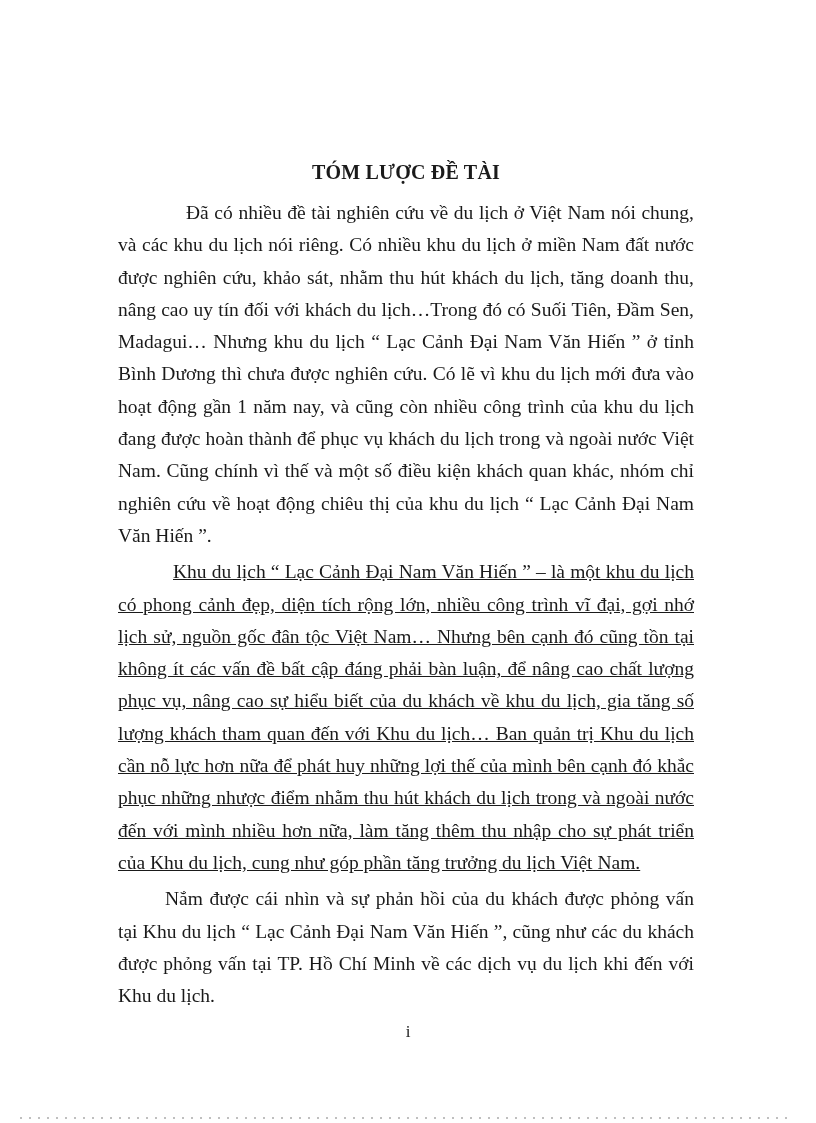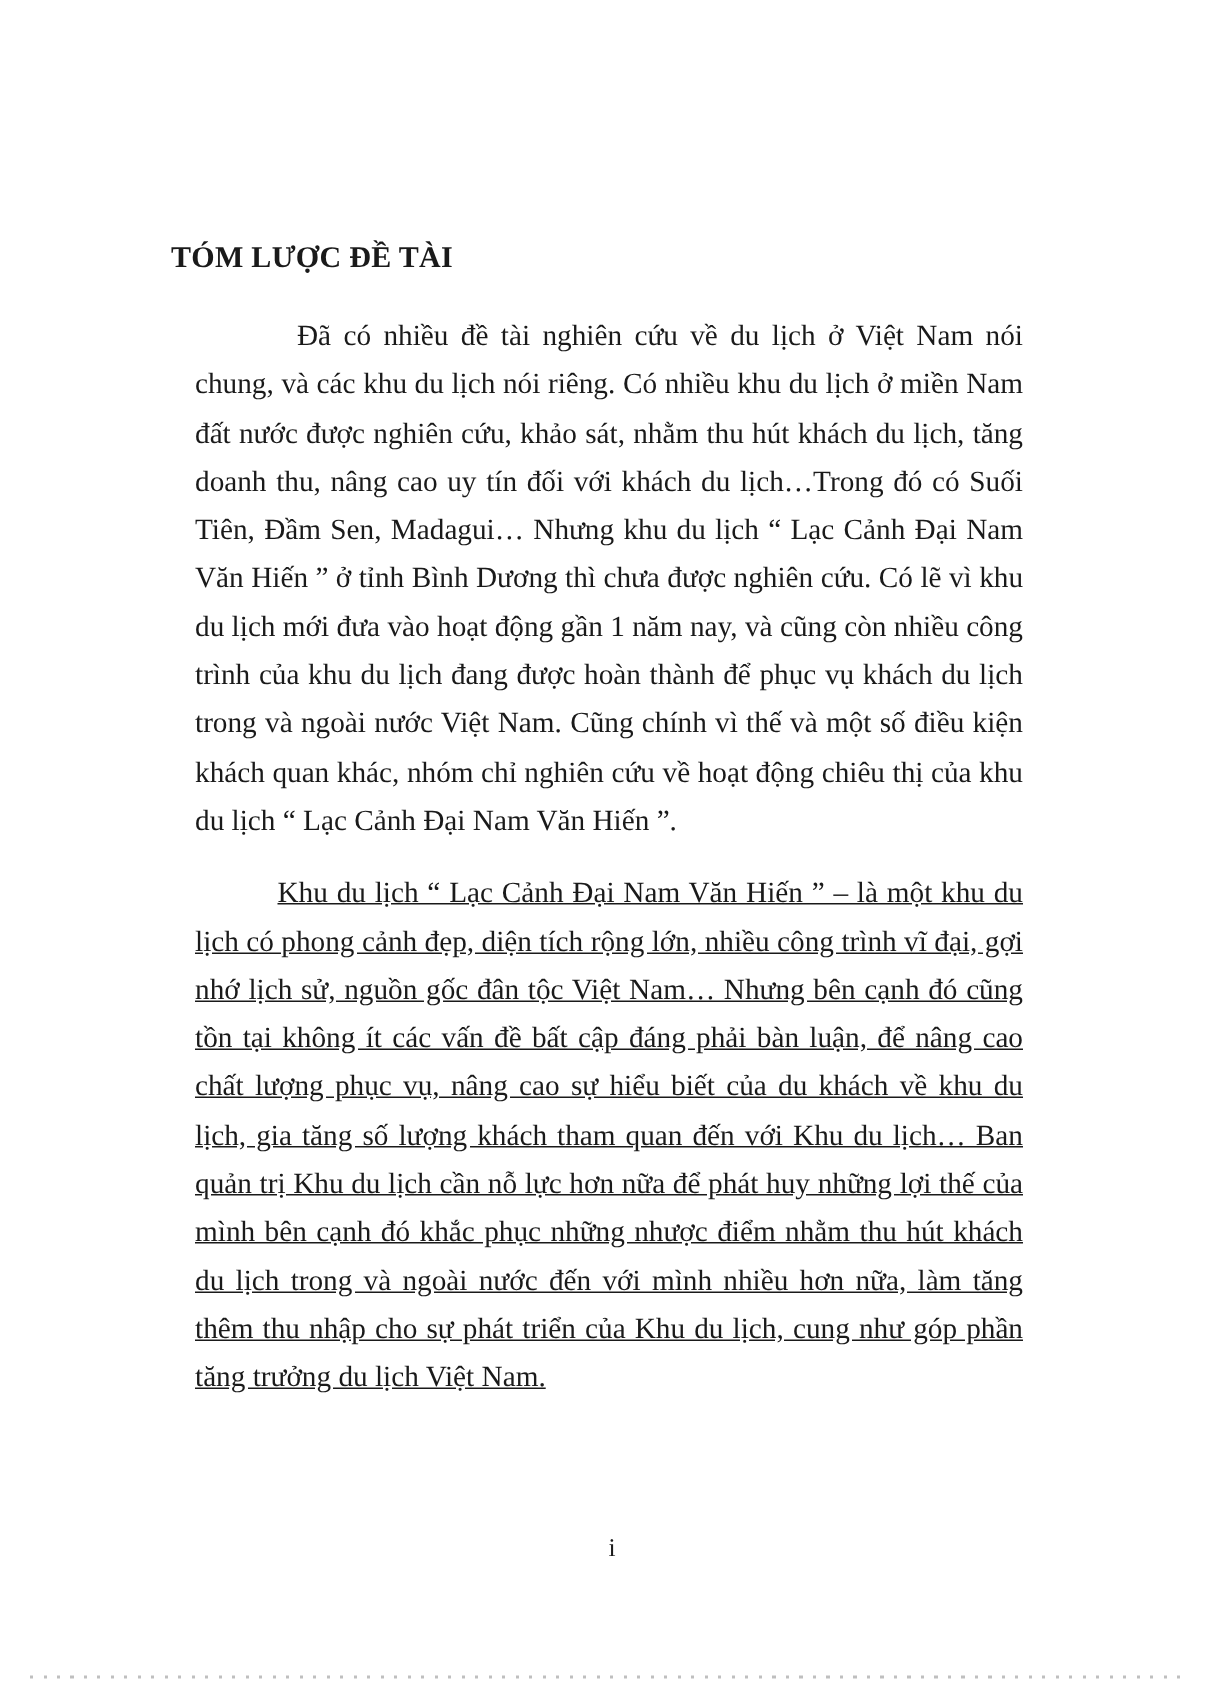--- a/index.html
+++ b/index.html
@@ -17,36 +17,37 @@
     font-family: "Liberation Serif", "DejaVu Serif", serif;
     color: var(--text);
     overflow: hidden;
   }
   .page-title {
     position: absolute;
     top: 161px;
     left: 114px;
     width: 584px;
     margin: 0;
+    text-align: center;
     font-size: 20px;
     font-weight: bold;
     letter-spacing: 0.2px;
     white-space: nowrap;
   }
   .body-text {
     position: absolute;
     top: 193px;
     left: 114px;
     width: 584px;
     font-size: 19.5px;
     line-height: 32.3px;
     text-align: justify;
     text-justify: inter-word;
   }
-  .para { margin: 16px; }
+  .para { margin: 4px; }
   .para-1 { text-indent: 68px; }
   .para-2 { text-indent: 55px; text-decoration: underline; }
   .para-3 { text-indent: 58px; }
   .para-4 { text-indent: 47px; }
   .page-number {
     position: absolute;
     top: 1022px;
     left: 0;
     width: 816px;
     text-align: center;
@@ -67,18 +68,19 @@
 </style>
 </head>
 <body>
 
 <div>
   <h1 class="page-title">TÓM LƯỢC ĐỀ TÀI</h1>
 
   <div class="body-text">
     <p class="para para-1">Đã có nhiều đề tài nghiên cứu về du lịch ở Việt Nam nói chung, và các khu du lịch nói riêng. Có nhiều khu du lịch ở miền Nam đất nước được nghiên cứu, khảo sát, nhằm thu hút khách du lịch, tăng doanh thu, nâng cao uy tín đối với khách du lịch…Trong đó có Suối Tiên, Đầm Sen, Madagui… Nhưng khu du lịch “ Lạc Cảnh Đại Nam Văn Hiến ” ở tỉnh Bình Dương thì chưa được nghiên cứu. Có lẽ vì khu du lịch mới đưa vào hoạt động gần 1 năm nay, và cũng còn nhiều công trình của khu du lịch đang được hoàn thành để phục vụ khách du lịch trong và ngoài nước Việt Nam. Cũng chính vì thế và một số điều kiện khách quan khác, nhóm chỉ nghiên cứu về hoạt động chiêu thị của khu du lịch “ Lạc Cảnh Đại Nam Văn Hiến ”.</p>
     <p class="para para-2">Khu du lịch “ Lạc Cảnh Đại Nam Văn Hiến ” – là một khu du lịch có phong cảnh đẹp, diện tích rộng lớn, nhiều công trình vĩ đại, gợi nhớ lịch sử, nguồn gốc đân tộc Việt Nam… Nhưng bên cạnh đó cũng tồn tại không ít các vấn đề bất cập đáng phải bàn luận, để nâng cao chất lượng phục vụ, nâng cao sự hiểu biết của du khách về khu du lịch, gia tăng số lượng khách tham quan đến với Khu du lịch… Ban quản trị Khu du lịch cần nỗ lực hơn nữa để phát huy những lợi thế của mình bên cạnh đó khắc phục những nhược điểm nhằm thu hút khách du lịch trong và ngoài nước đến với mình nhiều hơn nữa, làm tăng thêm thu nhập  cho sự phát triển của Khu du lịch, cung như góp phần tăng trưởng du lịch Việt Nam.</p>
+    <p class="para para-4">Nắm được cái nhìn và sự phản hồi của du khách được phỏng vấn tại Khu du lịch “ Lạc Cảnh Đại Nam Văn Hiến ”, cũng như các du khách được phỏng vấn tại TP. Hồ Chí Minh về các dịch vụ du lịch khi đến với Khu du lịch.</p>
   </div>
 
   <div class="page-number">i</div>
 
   <div class="bottom-dotted-line"></div>
 </div>
 
 </body></html>

